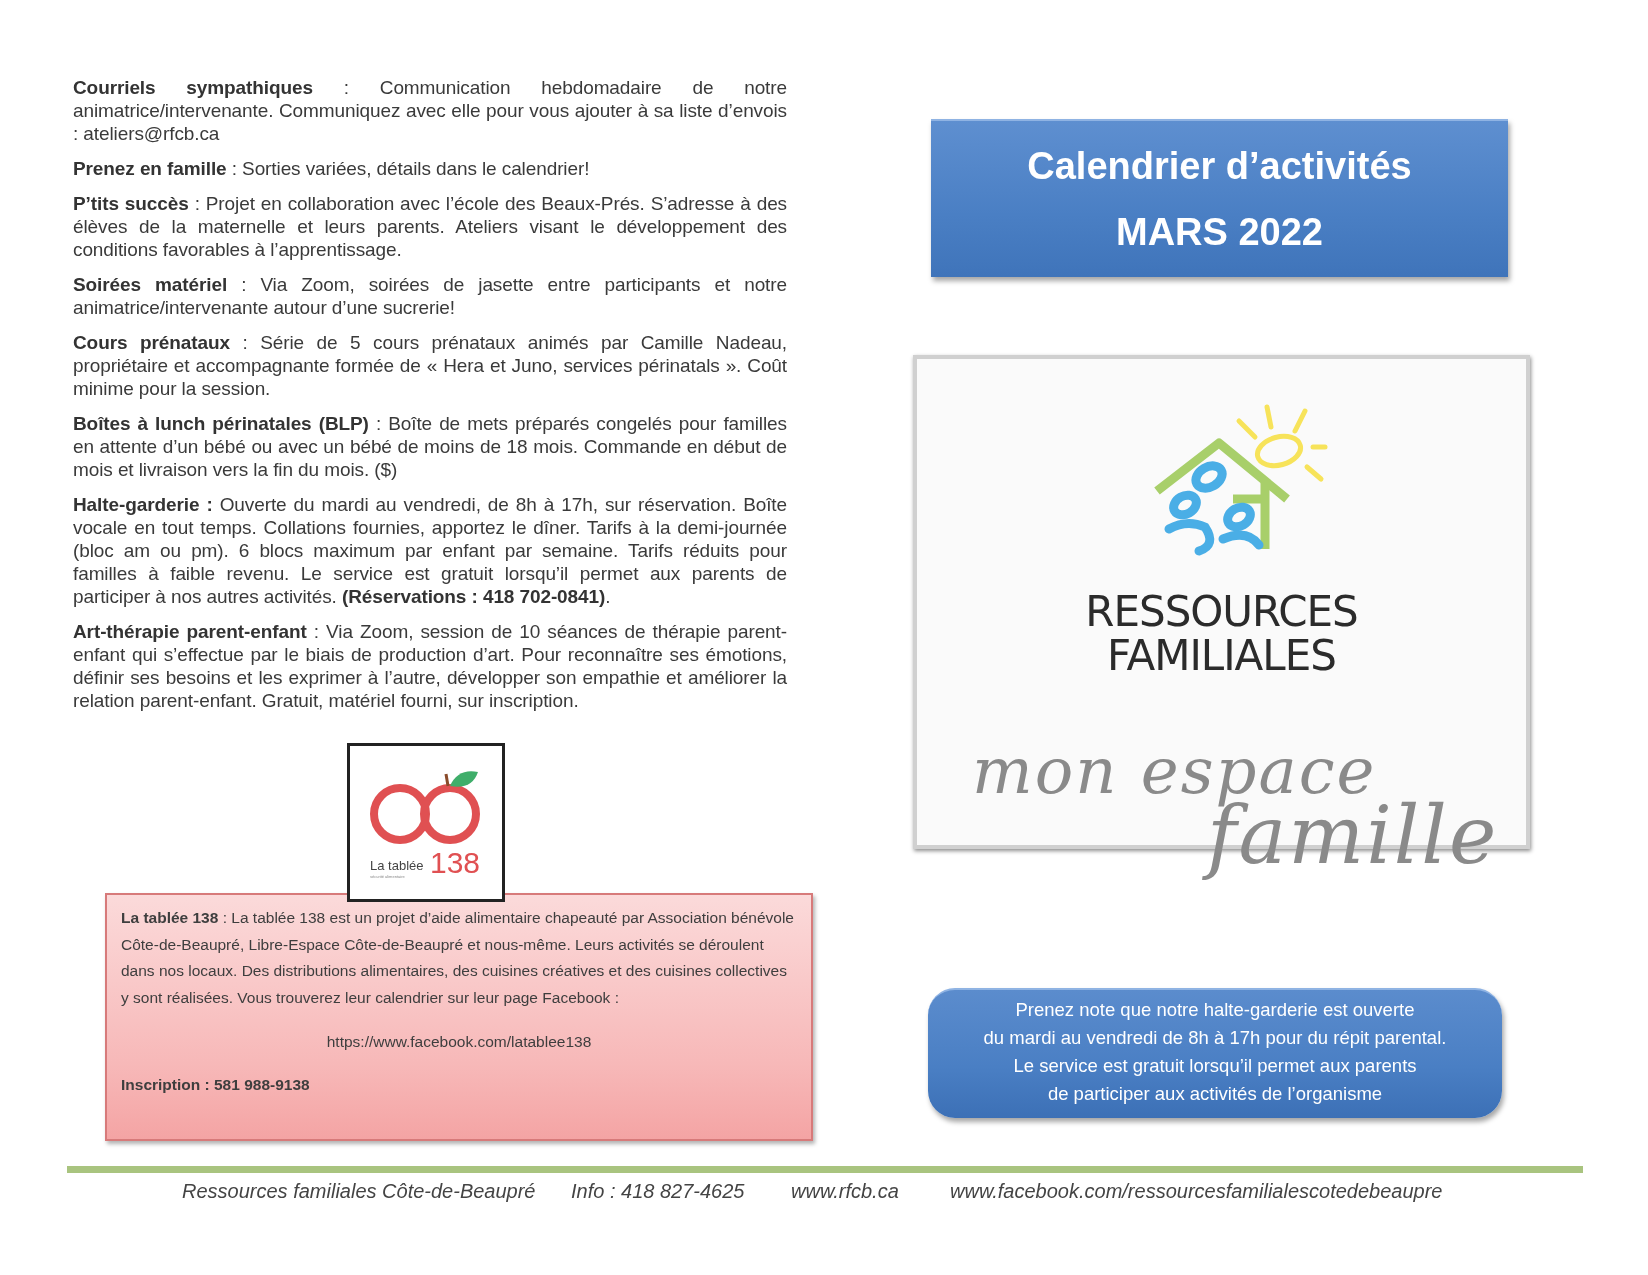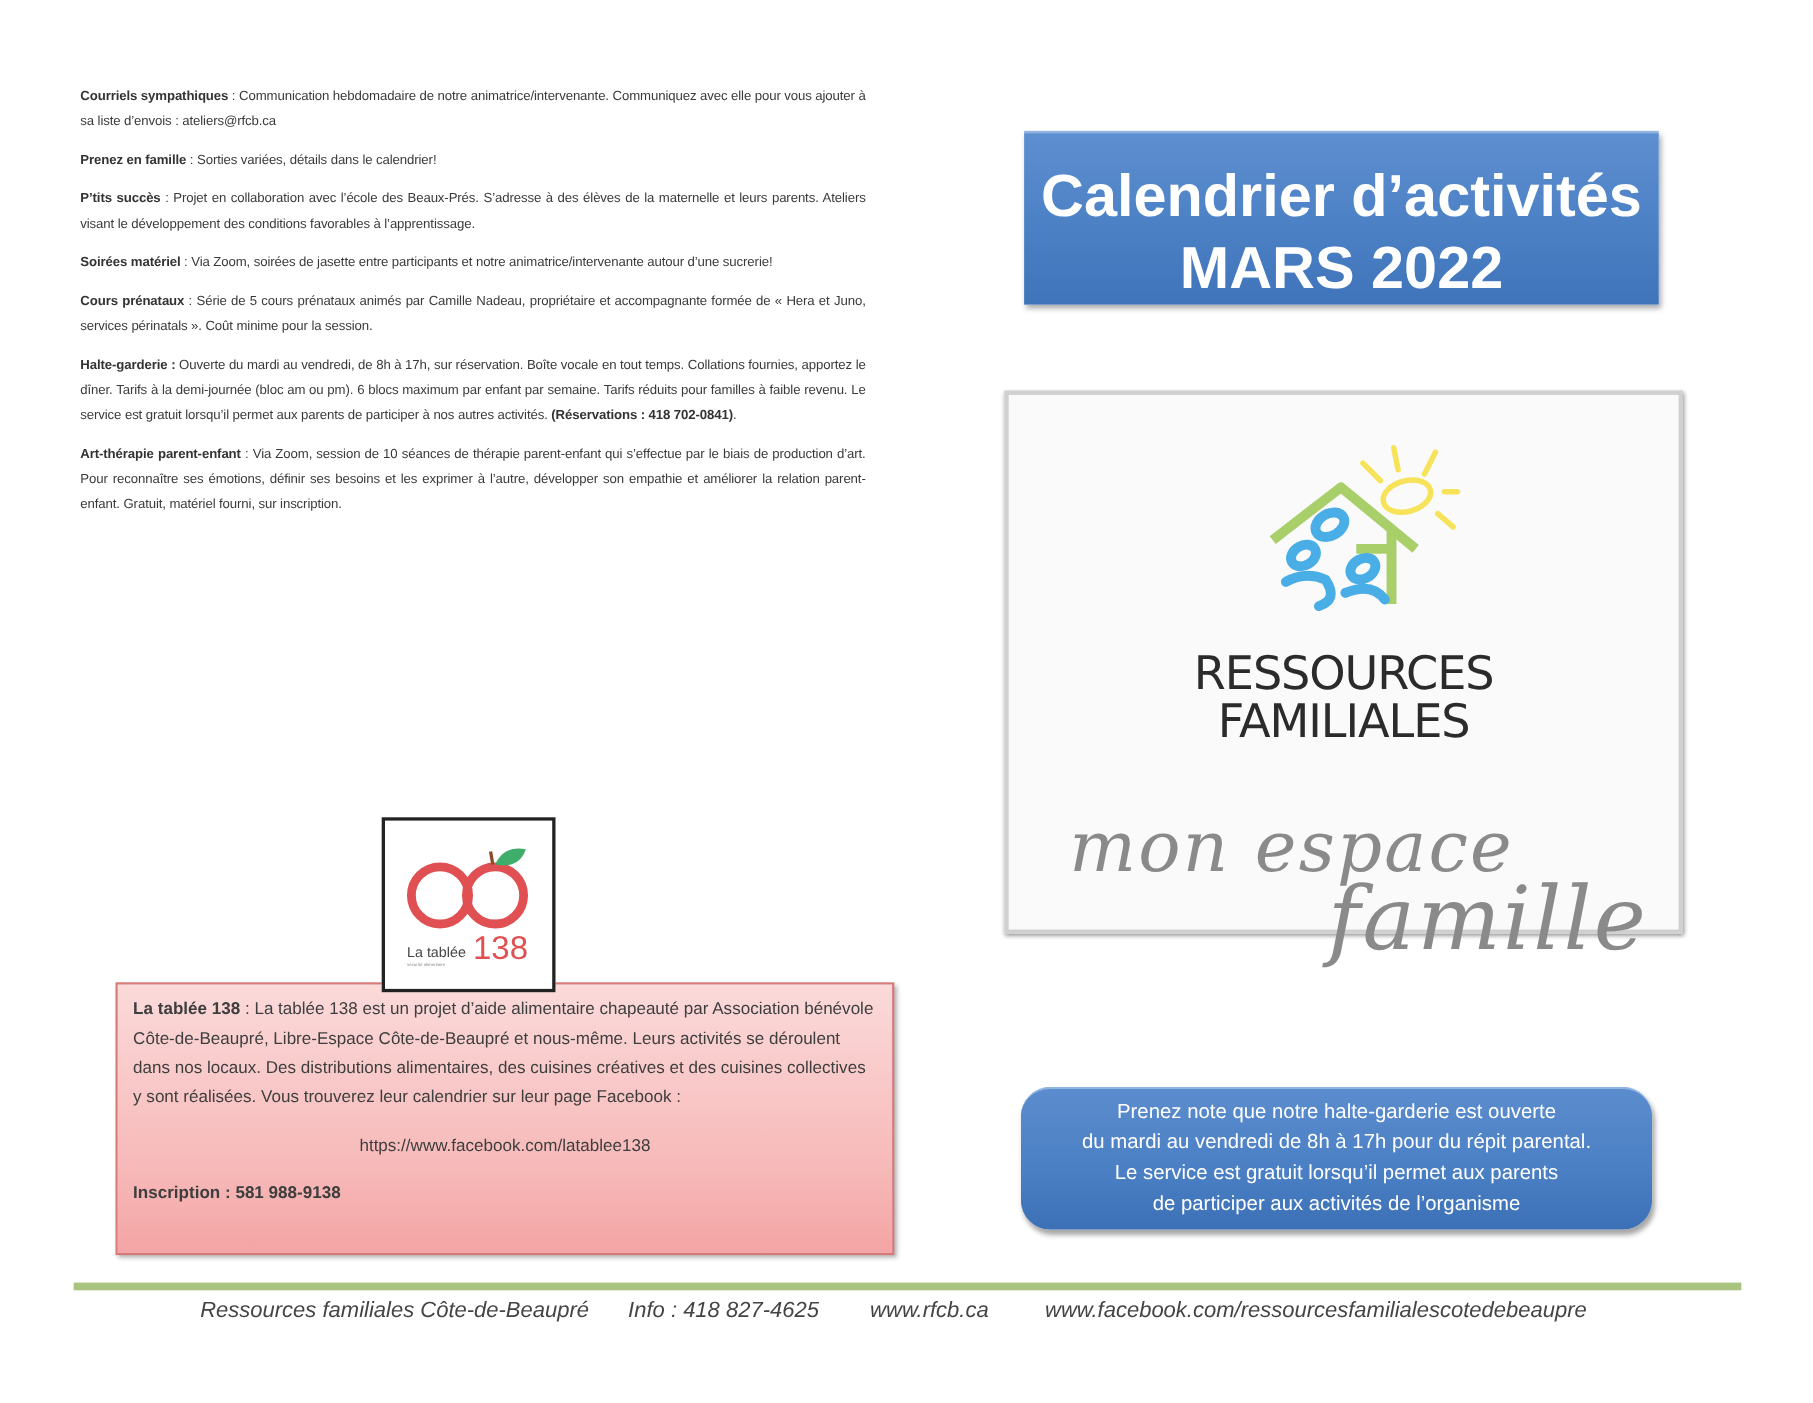--- a/index.html
+++ b/index.html
@@ -1,24 +1,24 @@
 <!DOCTYPE html>
 <html><head>
 <meta charset="utf-8">
 <style>
   html, body { margin:0; padding:0; }
   body { width:1648px; height:1275px; background:#ffffff; position:relative; overflow:hidden;
          font-family:"Liberation Sans", sans-serif; color:#3a3a3a; }
   .left-col { position:absolute; left:73px; top:76px; width:714px; }
-  .para { font-size:12px; line-height:23px; text-align:justify; margin:0 0 12px 0; letter-spacing:-0.1px; }
+  .para { font-size:19px; line-height:23px; text-align:justify; margin:0 0 12px 0; letter-spacing:-0.1px; }
   .para b { color:#333; }
   .title-box { position:absolute; left:931px; top:119px; width:577px; height:158px;
     background:linear-gradient(#5e8fd0, #4a7fc4 60%, #3f74ba); box-shadow:2px 4px 5px rgba(0,0,0,0.35);
     border-top:2px solid #8fb3e3; box-sizing:border-box;
-    color:#fff; text-align:center; font-weight:bold; font-size:54px; line-height:66px; padding-top:24px; }
+    color:#fff; text-align:center; font-weight:bold; font-size:38px; line-height:66px; padding-top:12px; }
   .logo-frame { position:absolute; left:913px; top:355px; width:617px; height:494px; box-sizing:border-box;
     background:#fafafa; border:4px solid #d0d0d0; box-shadow:1px 2px 4px rgba(0,0,0,0.45); }
   .logo-art { position:absolute; left:230px; top:40px; }
   .org-line { position:absolute; left:0; width:100%; text-align:center; color:#2b2b2b; font-weight:normal;
     font-family:"DejaVu Sans", sans-serif; }
   .org1 { top:228px; font-size:42px; letter-spacing:-1px; }
   .org2 { top:272px; font-size:42px; letter-spacing:-1px; }
   .org3 { top:326px; font-size:30px; letter-spacing:-0.5px; }
   .script1 { position:absolute; left:55px; top:375px; font-family:"DejaVu Serif", serif; font-style:italic;
     font-size:64px; color:#8a8a8a; letter-spacing:2px; }
@@ -44,20 +44,21 @@
 </style>
 </head>
 <body>
 
 <div class="left-col">
   <p class="para"><b>Courriels sympathiques</b><span> : </span><span>Communication hebdomadaire de notre animatrice/intervenante. Communiquez avec elle pour vous ajouter à sa liste d’envois : ateliers@rfcb.ca</span></p>
   <p class="para"><b>Prenez en famille</b><span> : </span><span>Sorties variées, détails dans le calendrier!</span></p>
   <p class="para"><b>P’tits succès</b><span> : </span><span>Projet en collaboration avec l’école des Beaux-Prés.  S’adresse à des élèves de la maternelle et leurs parents.  Ateliers visant le développement des conditions favorables à l’apprentissage.</span></p>
   <p class="para"><b>Soirées matériel</b><span> : </span><span>Via Zoom, soirées de jasette entre participants et notre animatrice/intervenante autour d’une sucrerie!</span></p>
   <p class="para"><b>Cours prénataux</b><span> : </span><span>Série de 5 cours prénataux animés par Camille Nadeau, propriétaire et accompagnante formée de « Hera et Juno, services périnatals ».  Coût minime pour la session.</span></p>
+  <p class="para"><b>Boîtes à lunch périnatales (BLP)</b><span> : </span><span>Boîte de mets préparés congelés pour familles en attente d’un bébé ou avec un bébé de moins de 18 mois.  Commande en début de mois et livraison vers la fin du mois.  ($)</span></p>
   <p class="para"><b>Halte-garderie :</b><span> </span><span>Ouverte du mardi au vendredi, de 8h à 17h, sur réservation.  Boîte vocale en tout temps.  Collations fournies, apportez le dîner.  Tarifs à la demi-journée (bloc am ou pm). 6 blocs maximum par enfant par semaine.  Tarifs réduits pour familles à faible revenu.  Le service est gratuit lorsqu’il permet aux parents de participer à nos autres activités.</span> <b>(Réservations : 418 702-0841)</b><span>.</span></p>
   <p class="para"><b>Art-thérapie parent-enfant</b><span> : </span><span>Via Zoom, session de 10 séances de thérapie parent-enfant qui s’effectue par le biais de production d’art.  Pour reconnaître ses émotions, définir ses besoins et les exprimer à l’autre, développer son empathie et améliorer la relation parent-enfant. Gratuit, matériel fourni, sur inscription.</span></p>
 </div>
 
 <div class="title-box">
   <div>Calendrier d’activités</div>
   <div>MARS 2022</div>
 </div>
 
 <div class="logo-frame">

